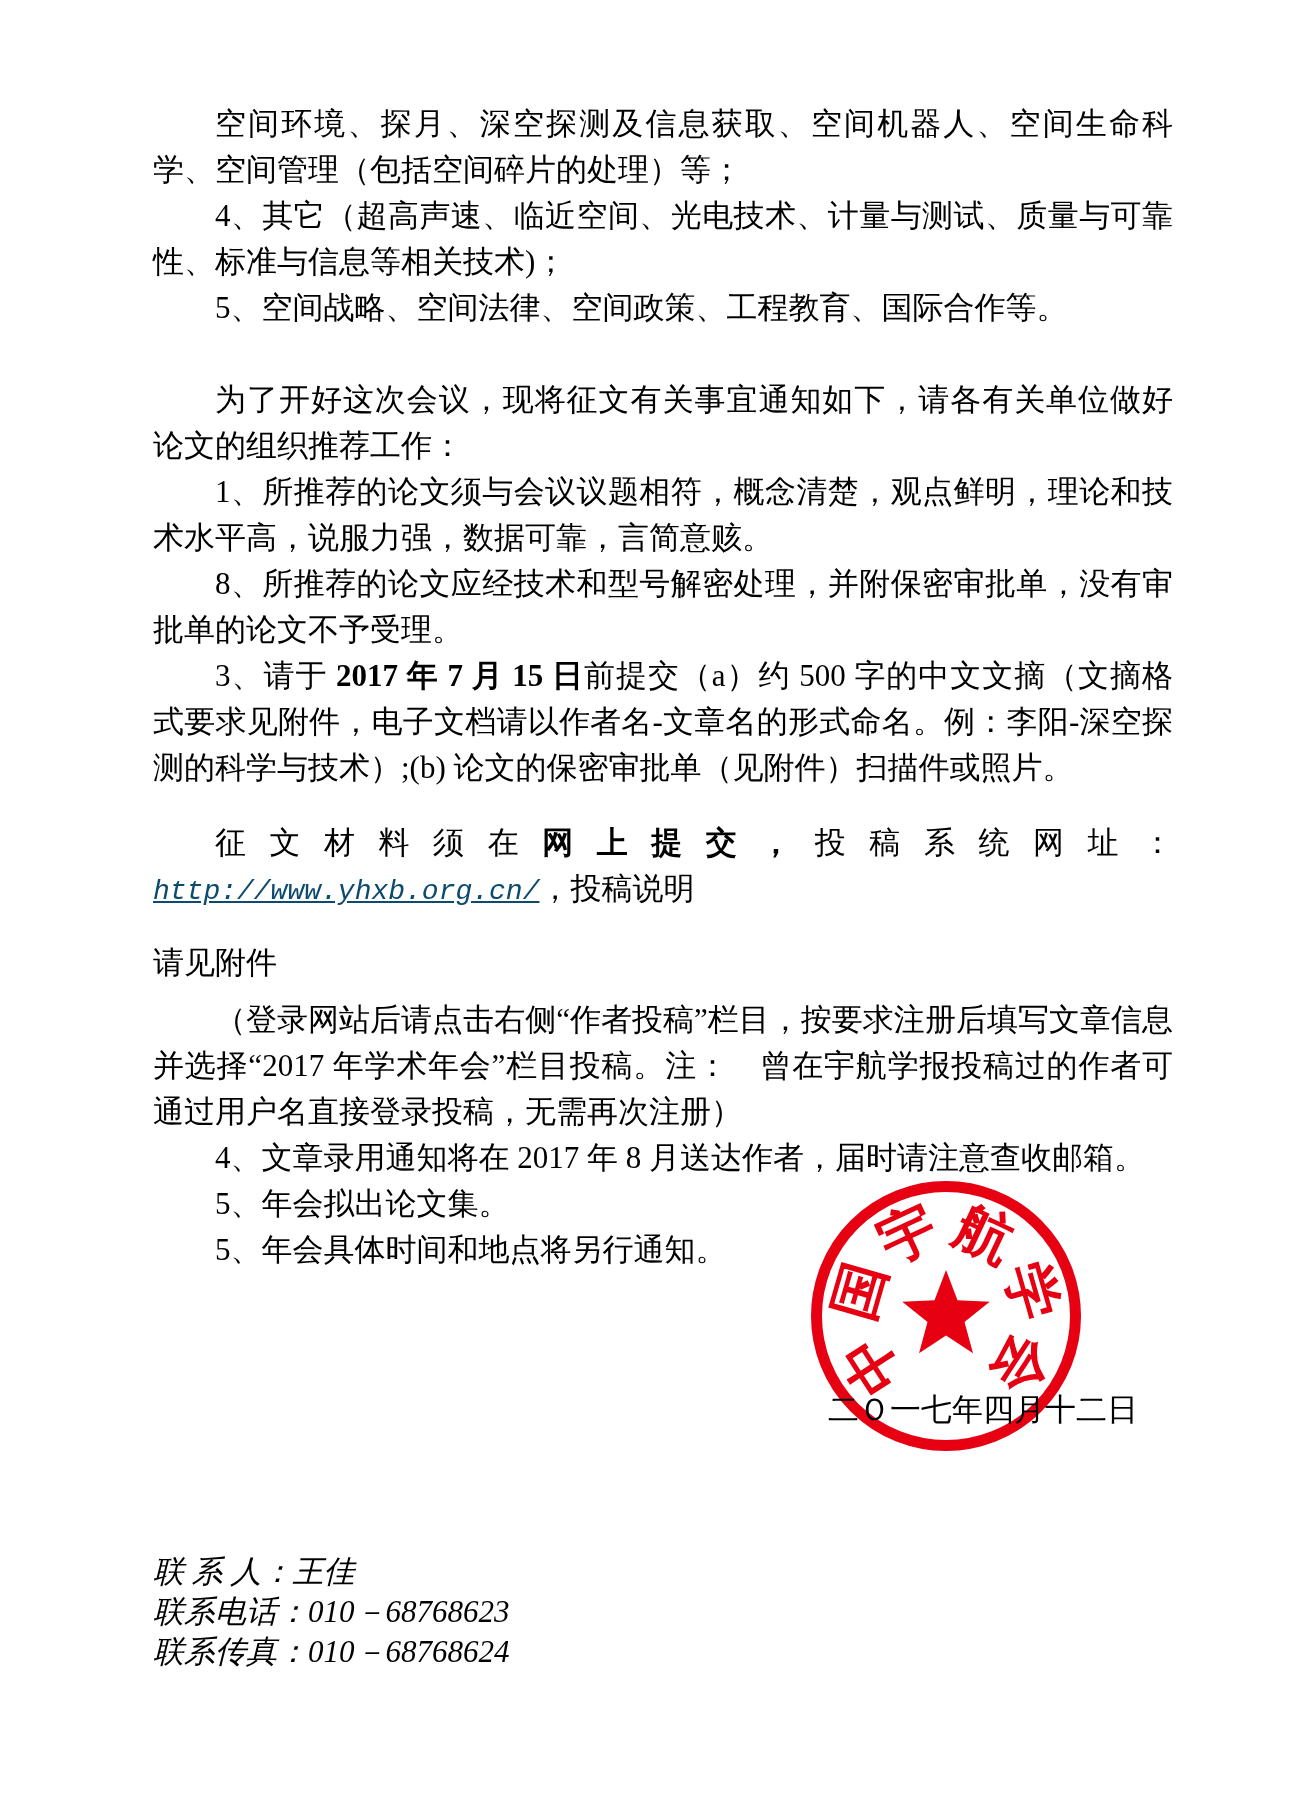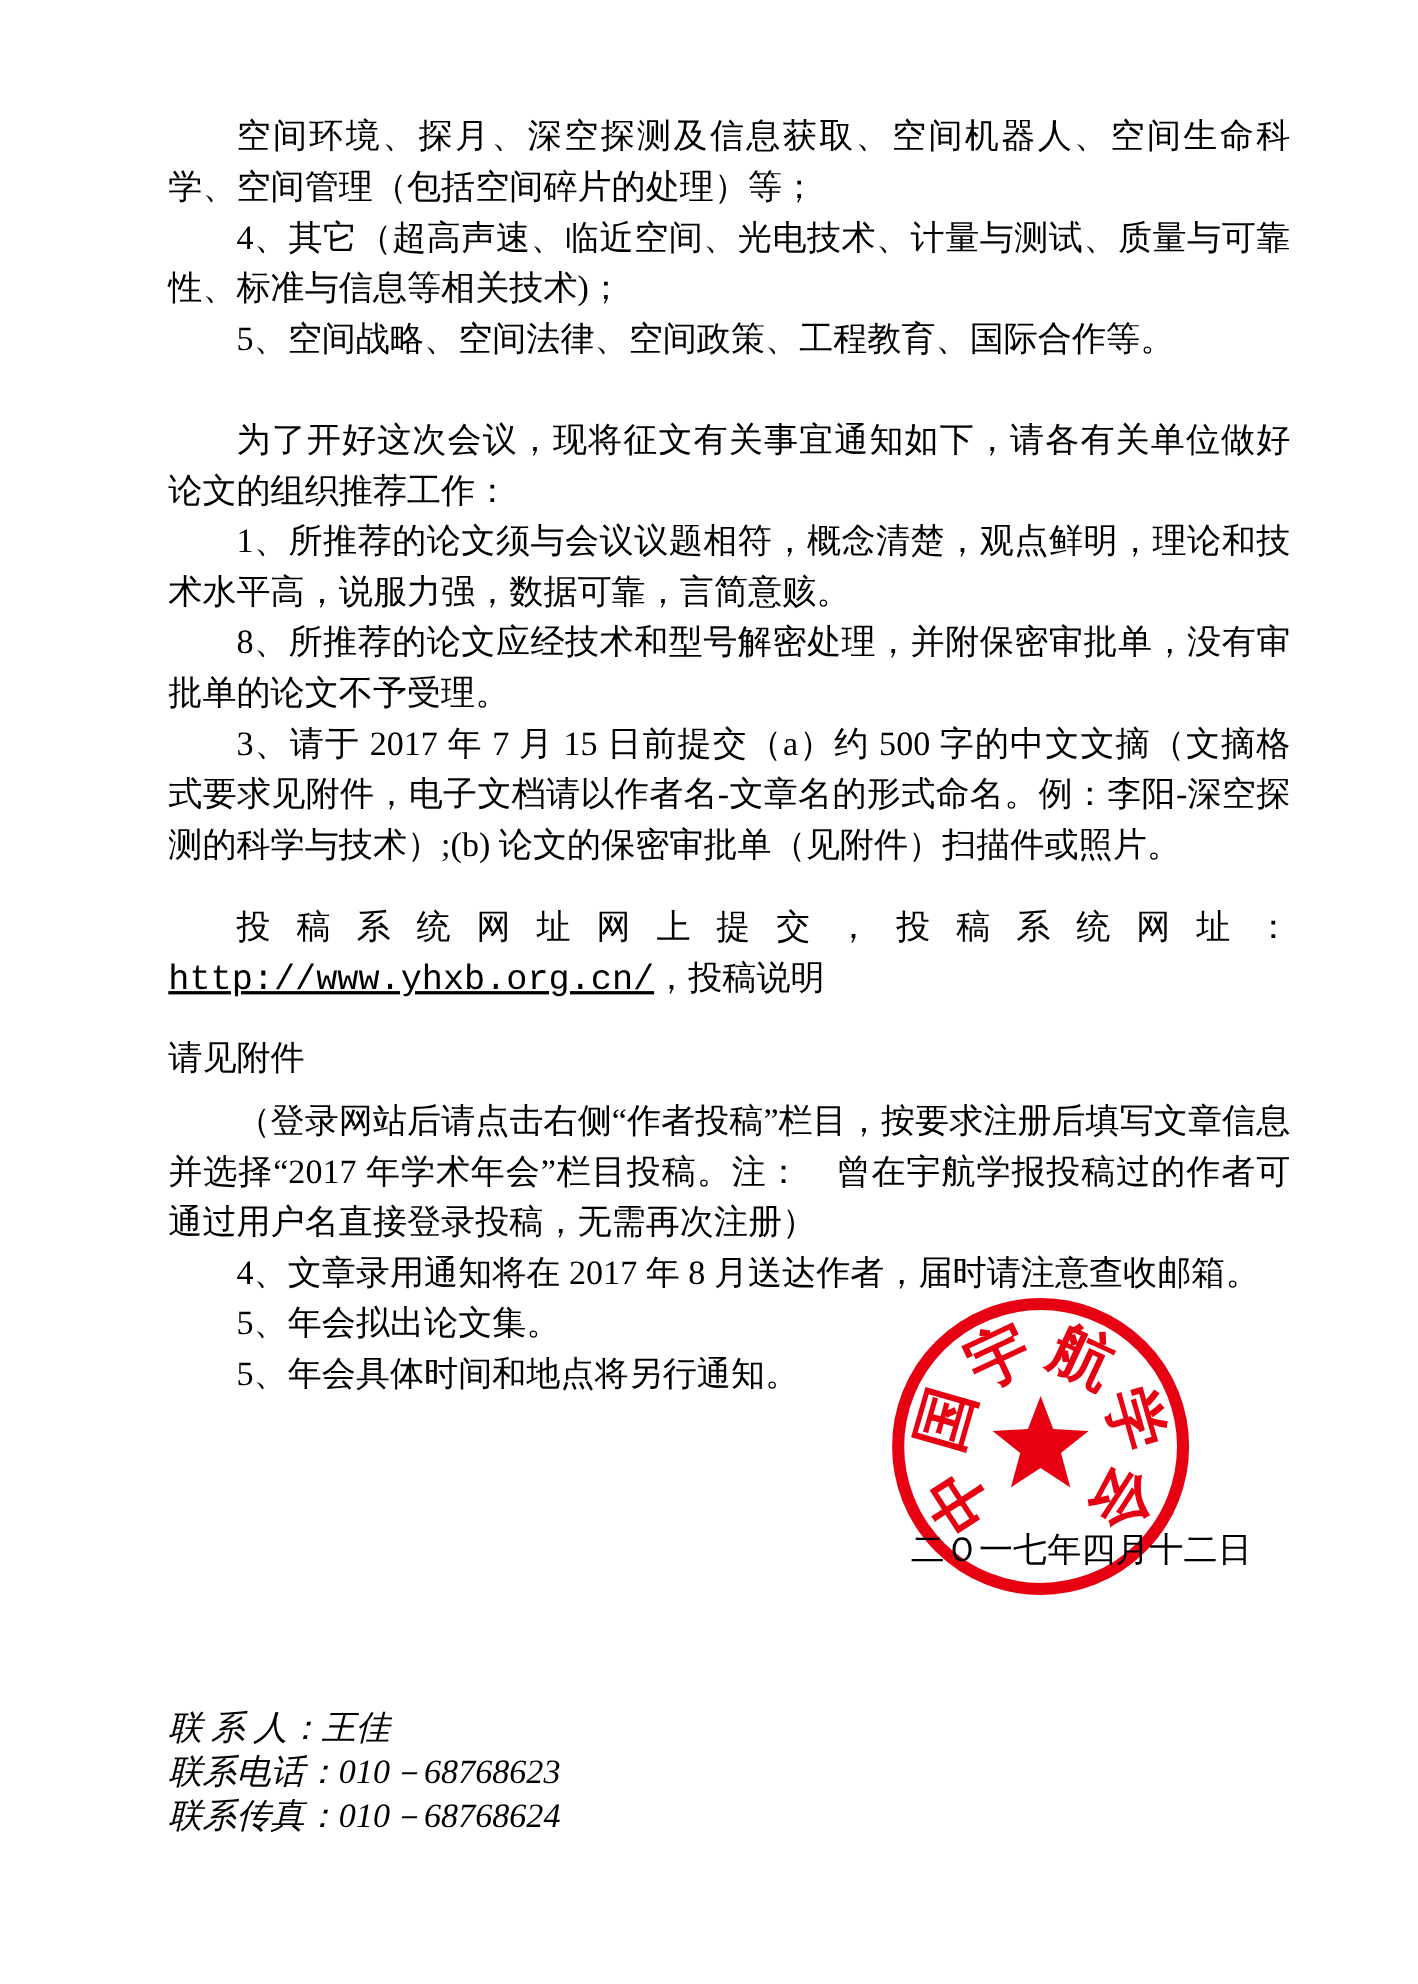--- a/index.html
+++ b/index.html
@@ -20,27 +20,28 @@
     line-height: 46px;
     text-align: justify;
   }
   .para { text-indent: 2em; }
   .para.no-indent { text-indent: 0; }
   .para.bold { font-weight: normal; }
   .gap-above { margin-top: 46px; }
   .submit-line { margin-top: 29px; }
   .see-attachment { margin-top: 25px; }
   .note { margin-top: 11px; }
-  .inline-bold { font-weight: normal; }
+  .inline-bold { font-weight: bold; }
   .link {
-    color: #000000;
+    color: #0c4a6e;
     text-decoration: underline;
     cursor: pointer;
     font-family: "Liberation Mono", "DejaVu Sans Mono", monospace;
-    font-size: 32px;
+    font-size: 28px;
+    font-style: italic;
   }
   .seal-area { position: relative; }
   .date-line {
     margin-top: 114px;
     text-align: right;
     padding-right: 35px;
     text-indent: 0;
   }
   .stamp {
     position: absolute;
@@ -75,21 +76,21 @@
   <p class="para">4、其它（超高声速、临近空间、光电技术、计量与测试、质量与可靠性、标准与信息等相关技术)；</p>
   <p class="para">5、空间战略、空间法律、空间政策、工程教育、国际合作等。</p>
 
   <p class="para bold gap-above">为了开好这次会议，现将征文有关事宜通知如下，请各有关单位做好论文的组织推荐工作：</p>
 
   <p class="para">1、所推荐的论文须与会议议题相符，概念清楚，观点鲜明，理论和技术水平高，说服力强，数据可靠，言简意赅。</p>
   <p class="para">8、所推荐的论文应经技术和型号解密处理，并附保密审批单，没有审批单的论文不予受理。</p>
 
   <p class="para"><span>3、请于 </span><span class="inline-bold">2017 年 7 月 15 日</span><span>前提交（a）约 500 字的中文文摘（文摘格式要求见附件，电子文档请以作者名-文章名的形式命名。例：李阳-深空探测的科学与技术）;(b) 论文的保密审批单（见附件）扫描件或照片。</span></p>
 
-  <p class="para submit-line"><span>投稿系统网址</span><span class="inline-bold">网上提交，</span><span>投稿系统网址：</span><a class="link">http://www.yhxb.org.cn/</a><span>，投稿说明</span></p>
+  <p class="para submit-line"><span>征文材料须在</span><span class="inline-bold">网上提交，</span><span>投稿系统网址：</span><a class="link">http://www.yhxb.org.cn/</a><span>，投稿说明</span></p>
 
   <p class="para no-indent see-attachment">请见附件</p>
 
   <p class="para note">（登录网站后请点击右侧“作者投稿”栏目，按要求注册后填写文章信息并选择“2017 年学术年会”栏目投稿。注：　曾在宇航学报投稿过的作者可通过用户名直接登录投稿，无需再次注册）</p>
 
   <p class="para">4、文章录用通知将在 2017 年 8 月送达作者，届时请注意查收邮箱。</p>
 
   <div class="seal-area">
     <p class="para">5、年会拟出论文集。</p>
     <p class="para">5、年会具体时间和地点将另行通知。</p>

